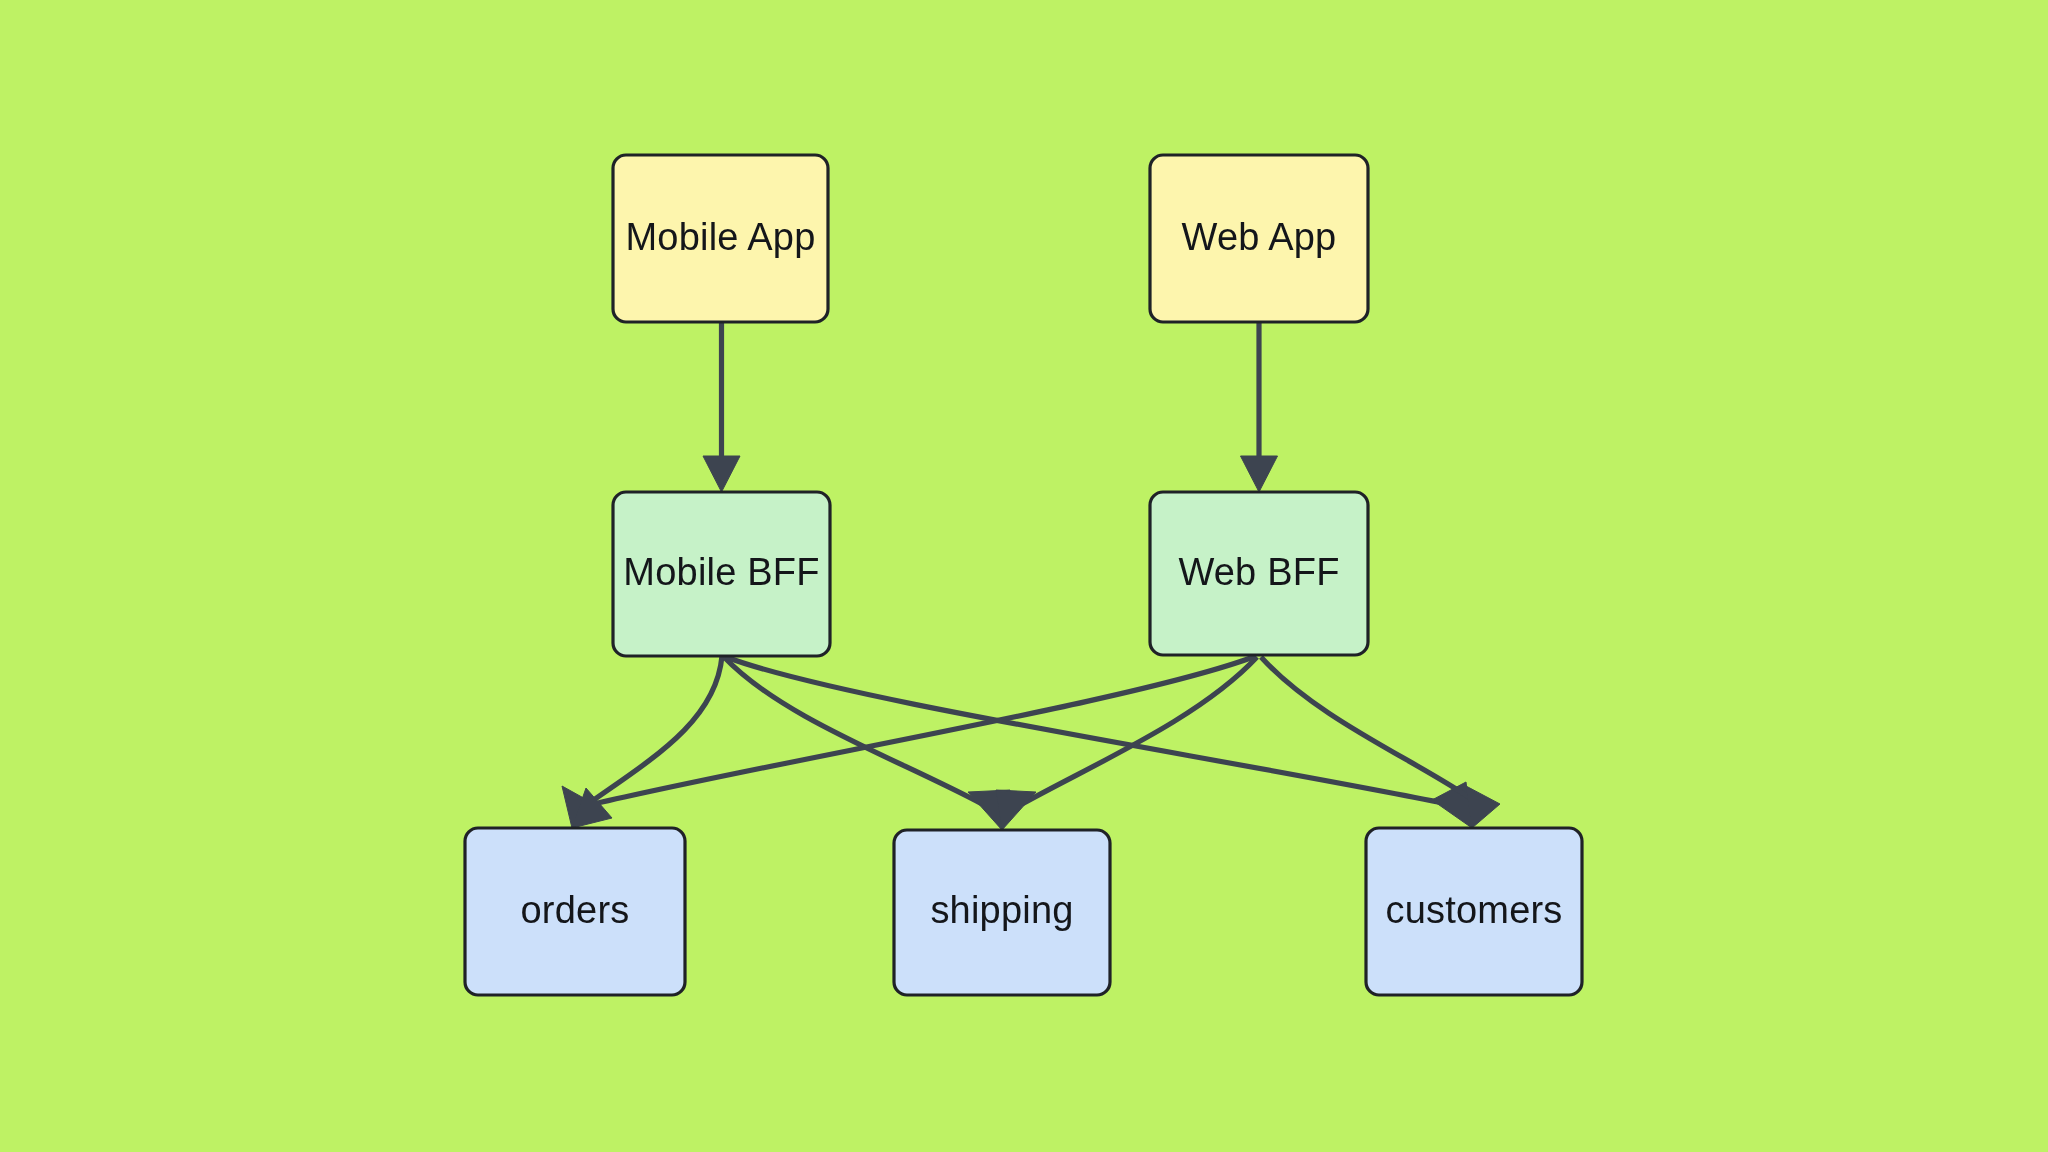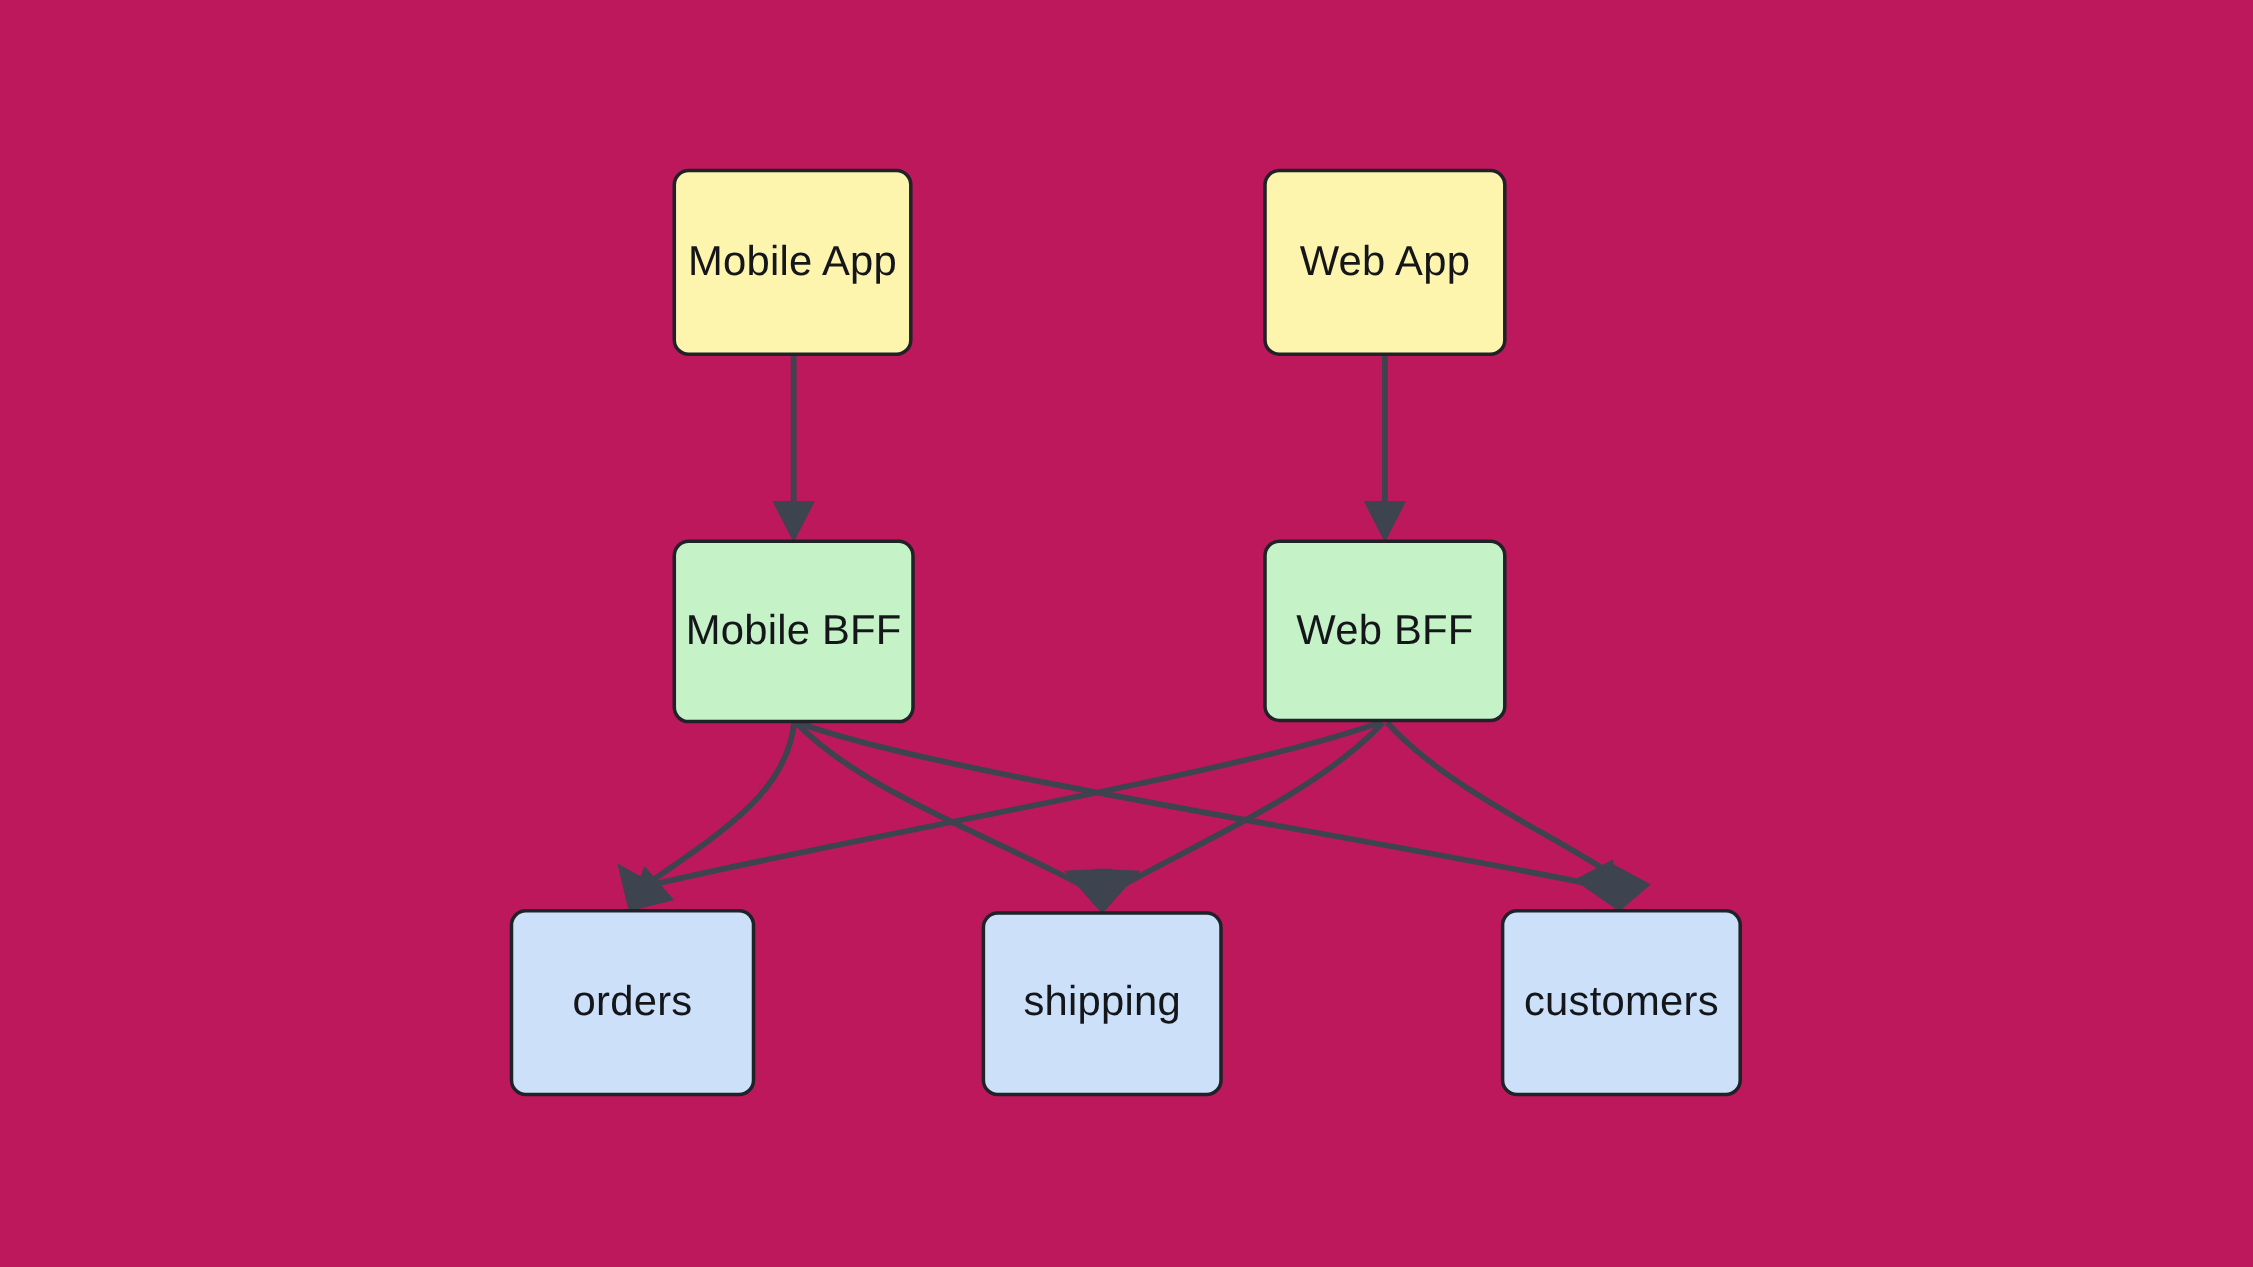--- a/index.html
+++ b/index.html
@@ -8,21 +8,21 @@
     padding: 0;
     background: #ffffff;
   }
   body {
     font-family: "Liberation Sans", sans-serif;
   }
   #canvas {
     position: relative;
     width: 2048px;
     height: 1152px;
-    background: #be185d;
+    background: #bef264;
     overflow: hidden;
   }
   #diagram-svg {
     position: absolute;
     left: 0;
     top: 0;
     width: 2048px;
     height: 1152px;
     display: block;
   }

